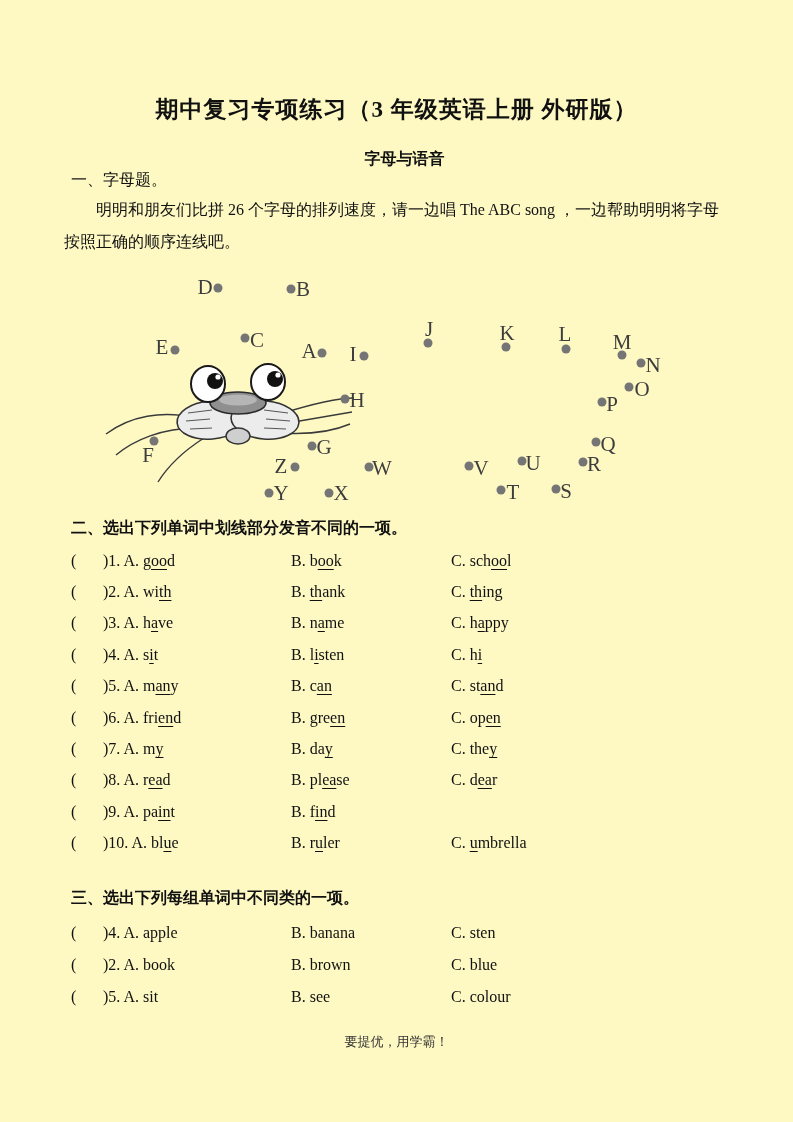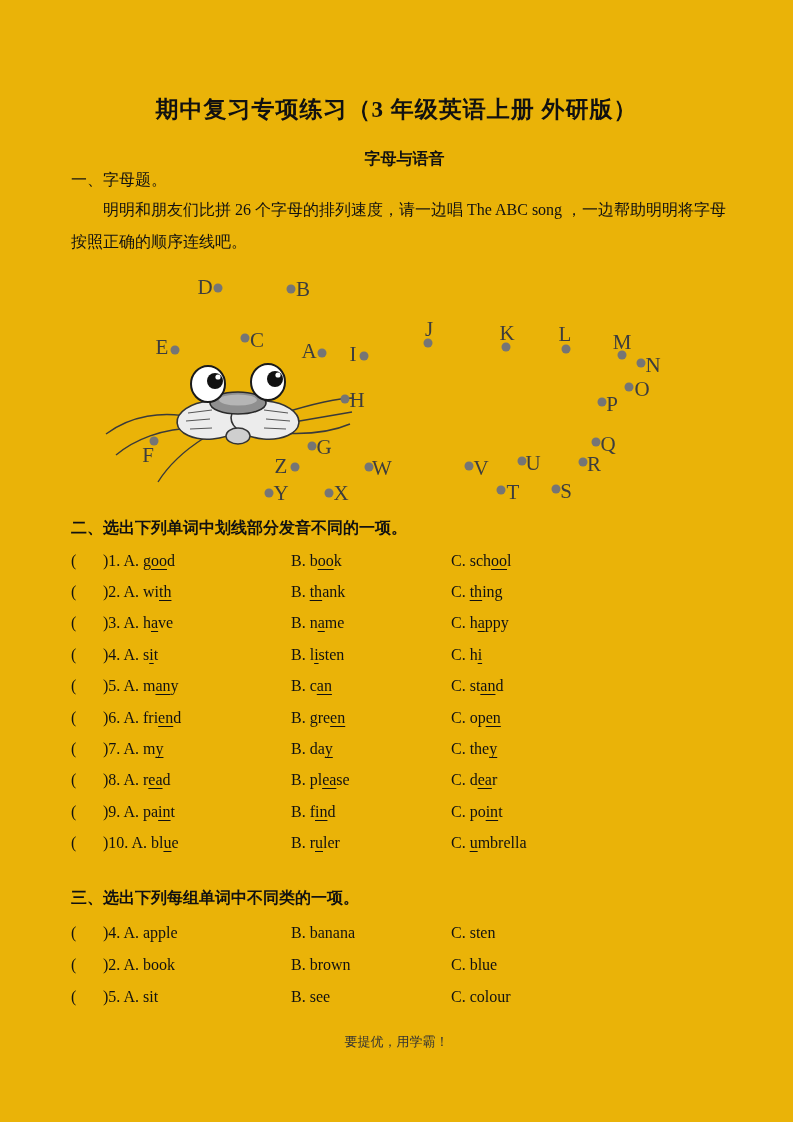--- a/index.html
+++ b/index.html
@@ -1,23 +1,23 @@
 <!DOCTYPE html>
 <html><head>
 <meta charset="utf-8">
 <style>
   html,body{margin:0;padding:0;background:#fff;}
-  .page{position:relative;width:793px;height:1122px;background:#eab308;
+  .page{position:relative;width:793px;height:1122px;background:#fef9c3;
         font-family:"Liberation Serif","DejaVu Serif",serif;color:#111;overflow:hidden;}
   .title{position:absolute;top:94px;left:0;width:100%;text-align:center;
          font-size:23px;font-weight:bold;margin:0;letter-spacing:1px;}
   .subtitle{position:absolute;top:141px;left:0;width:100%;text-align:center;
             font-size:16px;font-weight:bold;margin:8px;}
   .s1-head{position:absolute;top:170px;left:71px;font-size:16px;font-weight:normal;}
-  .s1-text{position:absolute;top:194px;left:71px;width:658px;margin:0;
+  .s1-text{position:absolute;top:194px;left:64px;width:658px;margin:0;
            font-size:16px;line-height:32px;text-indent:2em;}
   .scatter{position:absolute;left:100px;top:270px;width:620px;height:240px;}
   .pz-letter{position:absolute;transform:translate(-50%,-50%);
              font-size:21px;color:#3d3d3d;line-height:1;}
   .pz-dot{position:absolute;width:9px;height:9px;border-radius:50%;
           background:#757575;transform:translate(-50%,-50%);}
   .catsvg{position:absolute;left:0;top:88px;}
   .s2-head{position:absolute;top:518px;left:71px;font-size:16px;font-weight:bold;}
   .rows{position:absolute;left:71px;width:665px;font-size:16px;}
   .s2-rows{top:545px;}
@@ -182,21 +182,20 @@
       <div class="q-row">
         <span>(</span>
         <span>)8. A. r<u>ea</u>d</span>
         <span>B. pl<u>ea</u>se</span>
         <span>C. d<u>ea</u>r</span>
       </div>
       <div class="q-row">
         <span>(</span>
         <span>)9. A. pa<u>in</u>t</span>
         <span>B. f<u>in</u>d</span>
-        <span>C. po<u>in</u>t</span>
       </div>
       <div class="q-row">
         <span>(</span>
         <span>)10. A. bl<u>u</u>e</span>
         <span>B. r<u>u</u>ler</span>
         <span>C. <u>u</u>mbrella</span>
       </div>
     </div>
 
   <div class="s3-head">三、选出下列每组单词中不同类的一项。</div>

